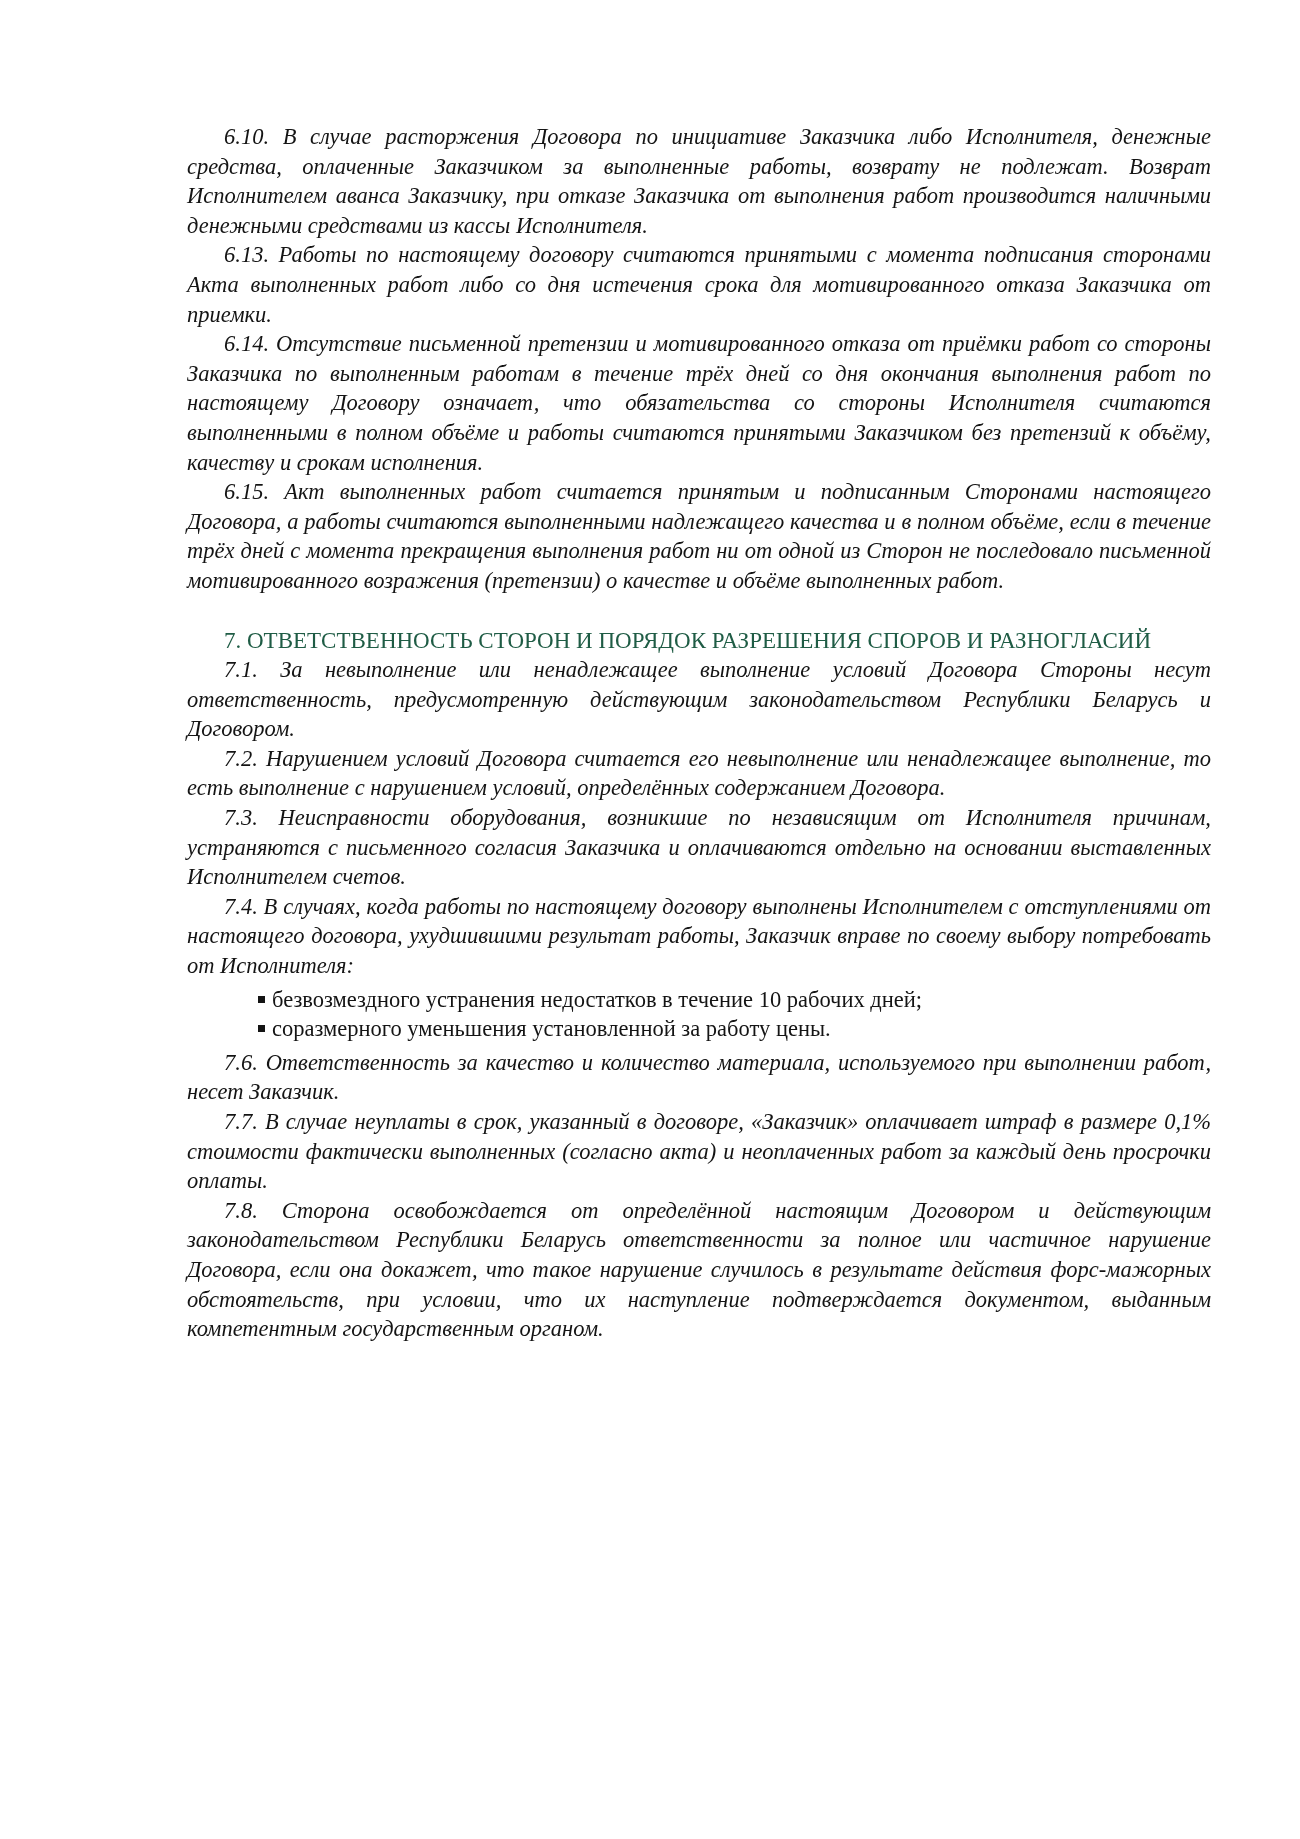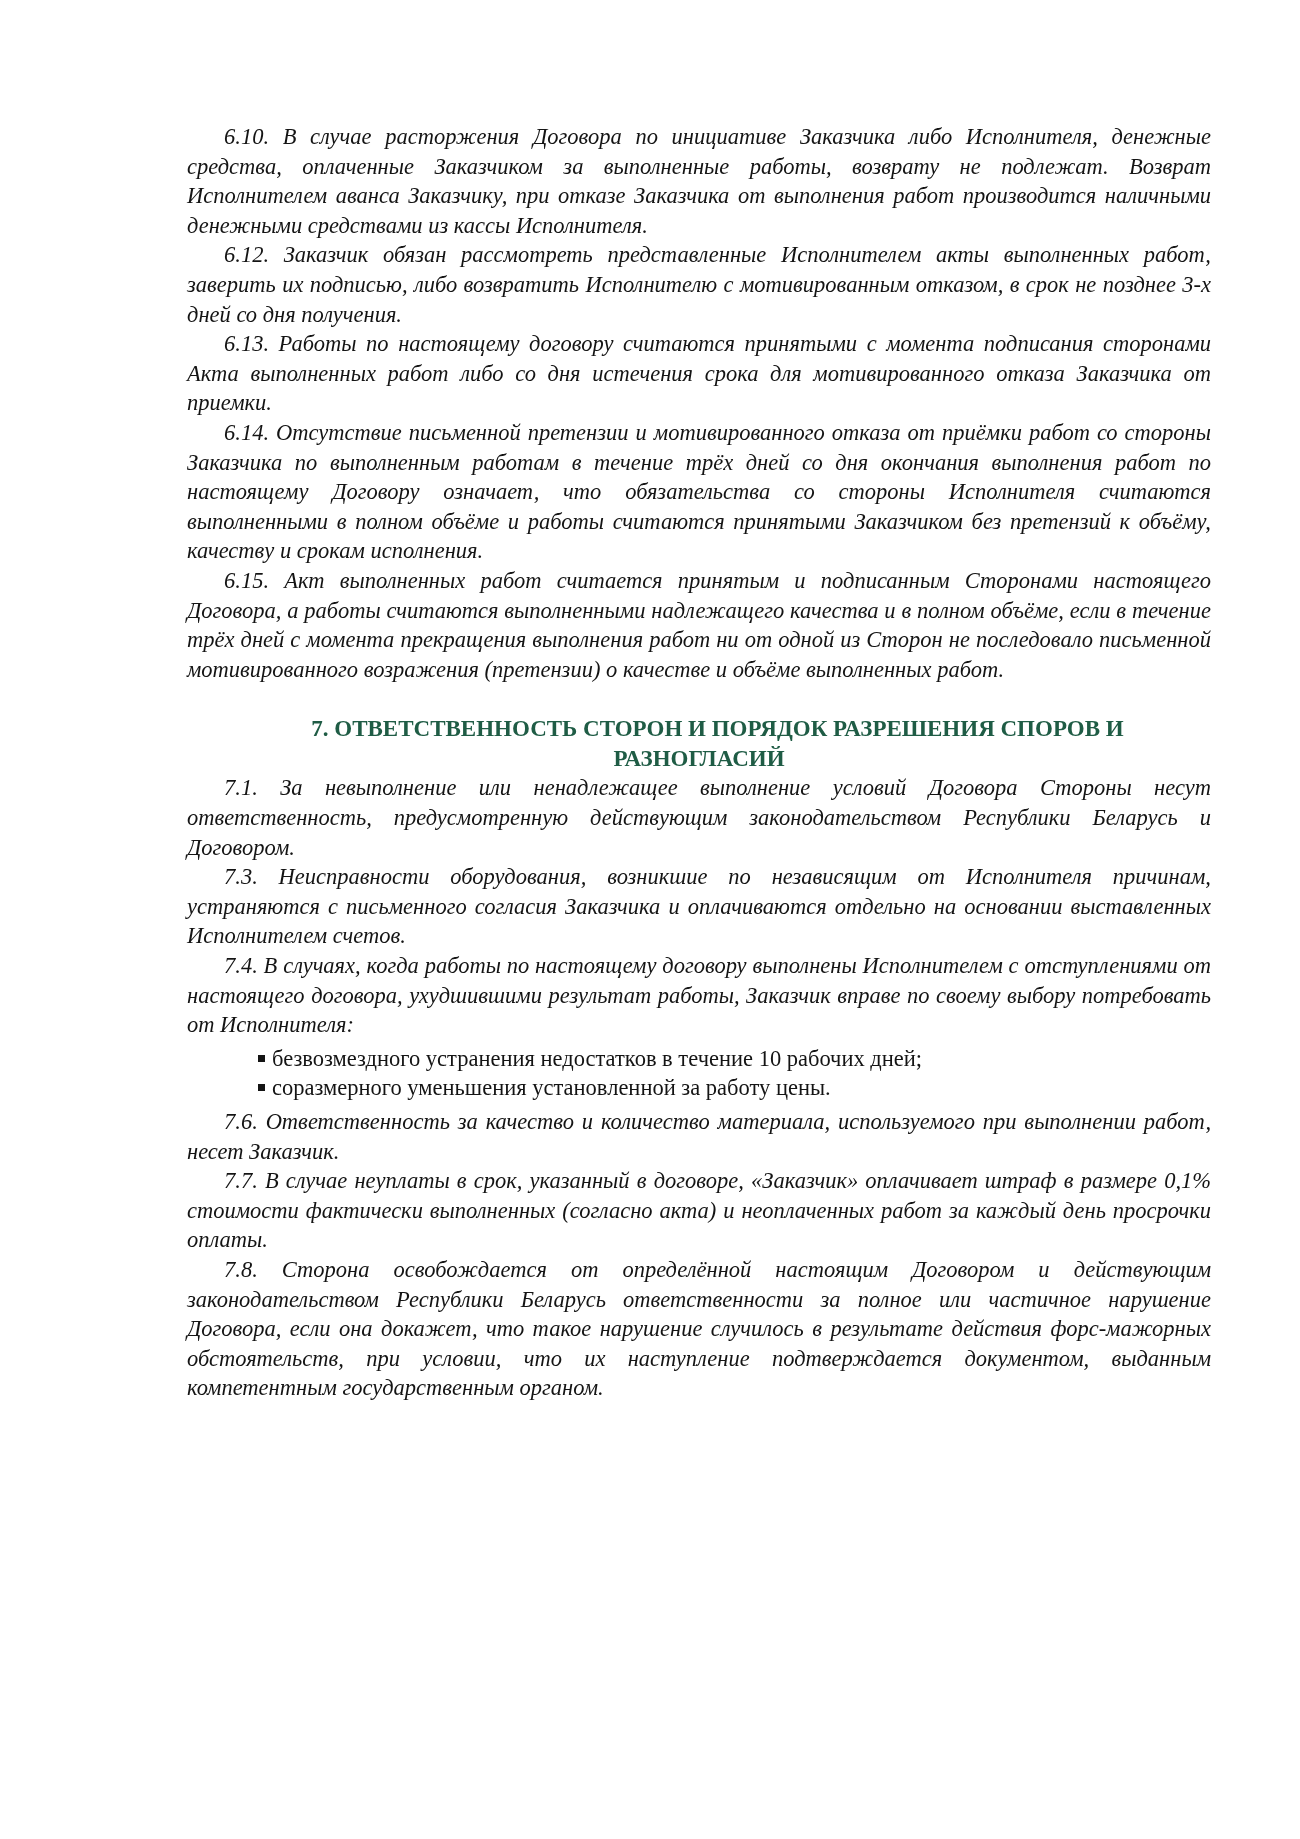--- a/index.html
+++ b/index.html
@@ -27,26 +27,26 @@
       margin: 0;
       text-align: justify;
       text-indent: 37px;
       font-style: italic;
     }
     .gap {
       height: 30px;
     }
     .heading {
       margin: 0;
-      font-weight: bold;
+      font-weight: normal;
       color: #1f5c45;
       text-indent: 37px;
       font-size: 23px;
       line-height: 29.6px;
-      text-align: center;
+      text-align: left;
     }
     .bullets {
       list-style: none;
       margin: 4px;
       padding: 0 0 0 67px;
     }
     .bullets li {
       position: relative;
       padding-left: 14px;
     }
@@ -61,34 +61,34 @@
     }
   </style>
 </head>
 <body>
 
 <div class="page">
 
   <p class="para"><span>6.10.</span> <span>В случае расторжения Договора по инициативе Заказчика либо Исполнителя, денежные средства, оплаченные Заказчиком за выполненные работы, возврату не подлежат. Возврат Исполнителем аванса Заказчику, при отказе Заказчика от выполнения работ производится наличными денежными средствами из кассы Исполнителя.</span></p>
 
 
-  <p class="para"><span>6.12.</span> <span>Заказчик обязан рассмотреть представленные Исполнителем акты выполненных работ, заверить их подписью, либо возвратить Исполнителю с мотивированным отказом, в срок не позднее 3-х дней со дня получения.</span></p>
 
   <p class="para"><span>6.13.</span> <span>Работы по настоящему договору считаются принятыми с момента подписания сторонами Акта выполненных работ либо со дня истечения срока для мотивированного отказа Заказчика от приемки.</span></p>
 
   <p class="para"><span>6.14.</span> <span>Отсутствие письменной претензии и мотивированного отказа от приёмки работ со стороны Заказчика по выполненным работам в течение трёх дней со дня окончания выполнения работ по настоящему Договору означает, что обязательства со стороны Исполнителя считаются выполненными в полном объёме и работы считаются принятыми Заказчиком без претензий к объёму, качеству и срокам исполнения.</span></p>
 
   <p class="para"><span>6.15.</span> <span>Акт выполненных работ считается принятым и подписанным Сторонами настоящего Договора, а работы считаются выполненными надлежащего качества и в полном объёме, если в течение трёх дней с момента прекращения выполнения работ ни от одной из Сторон не последовало письменной мотивированного возражения (претензии) о качестве и объёме выполненных работ.</span></p>
 
   <div class="gap"></div>
 
   <h2 class="heading">7. ОТВЕТСТВЕННОСТЬ СТОРОН И ПОРЯДОК РАЗРЕШЕНИЯ СПОРОВ И РАЗНОГЛАСИЙ</h2>
 
   <p class="para"><span>7.1.</span> <span>За невыполнение или ненадлежащее выполнение условий Договора Стороны несут ответственность, предусмотренную действующим законодательством Республики Беларусь и Договором.</span></p>
 
+  <p class="para"><span>7.2.</span> <span>Нарушением условий Договора считается его невыполнение или ненадлежащее выполнение, то есть выполнение с нарушением условий, определённых содержанием Договора.</span></p>
 
   <p class="para"><span>7.3.</span> <span>Неисправности оборудования, возникшие по независящим от Исполнителя причинам, устраняются с письменного согласия Заказчика и оплачиваются отдельно на основании выставленных Исполнителем счетов.</span></p>
 
   <p class="para"><span>7.4.</span> <span>В случаях, когда работы по настоящему договору выполнены Исполнителем с отступлениями от настоящего договора, ухудшившими результат работы, Заказчик вправе по своему выбору потребовать от Исполнителя:</span></p>
 
   <ul class="bullets">
     <li><span class="bullet-mark"></span><span>безвозмездного устранения недостатков в течение 10 рабочих дней;</span></li>
     <li><span class="bullet-mark"></span><span>соразмерного уменьшения установленной за работу цены.</span></li>
   </ul>
 

